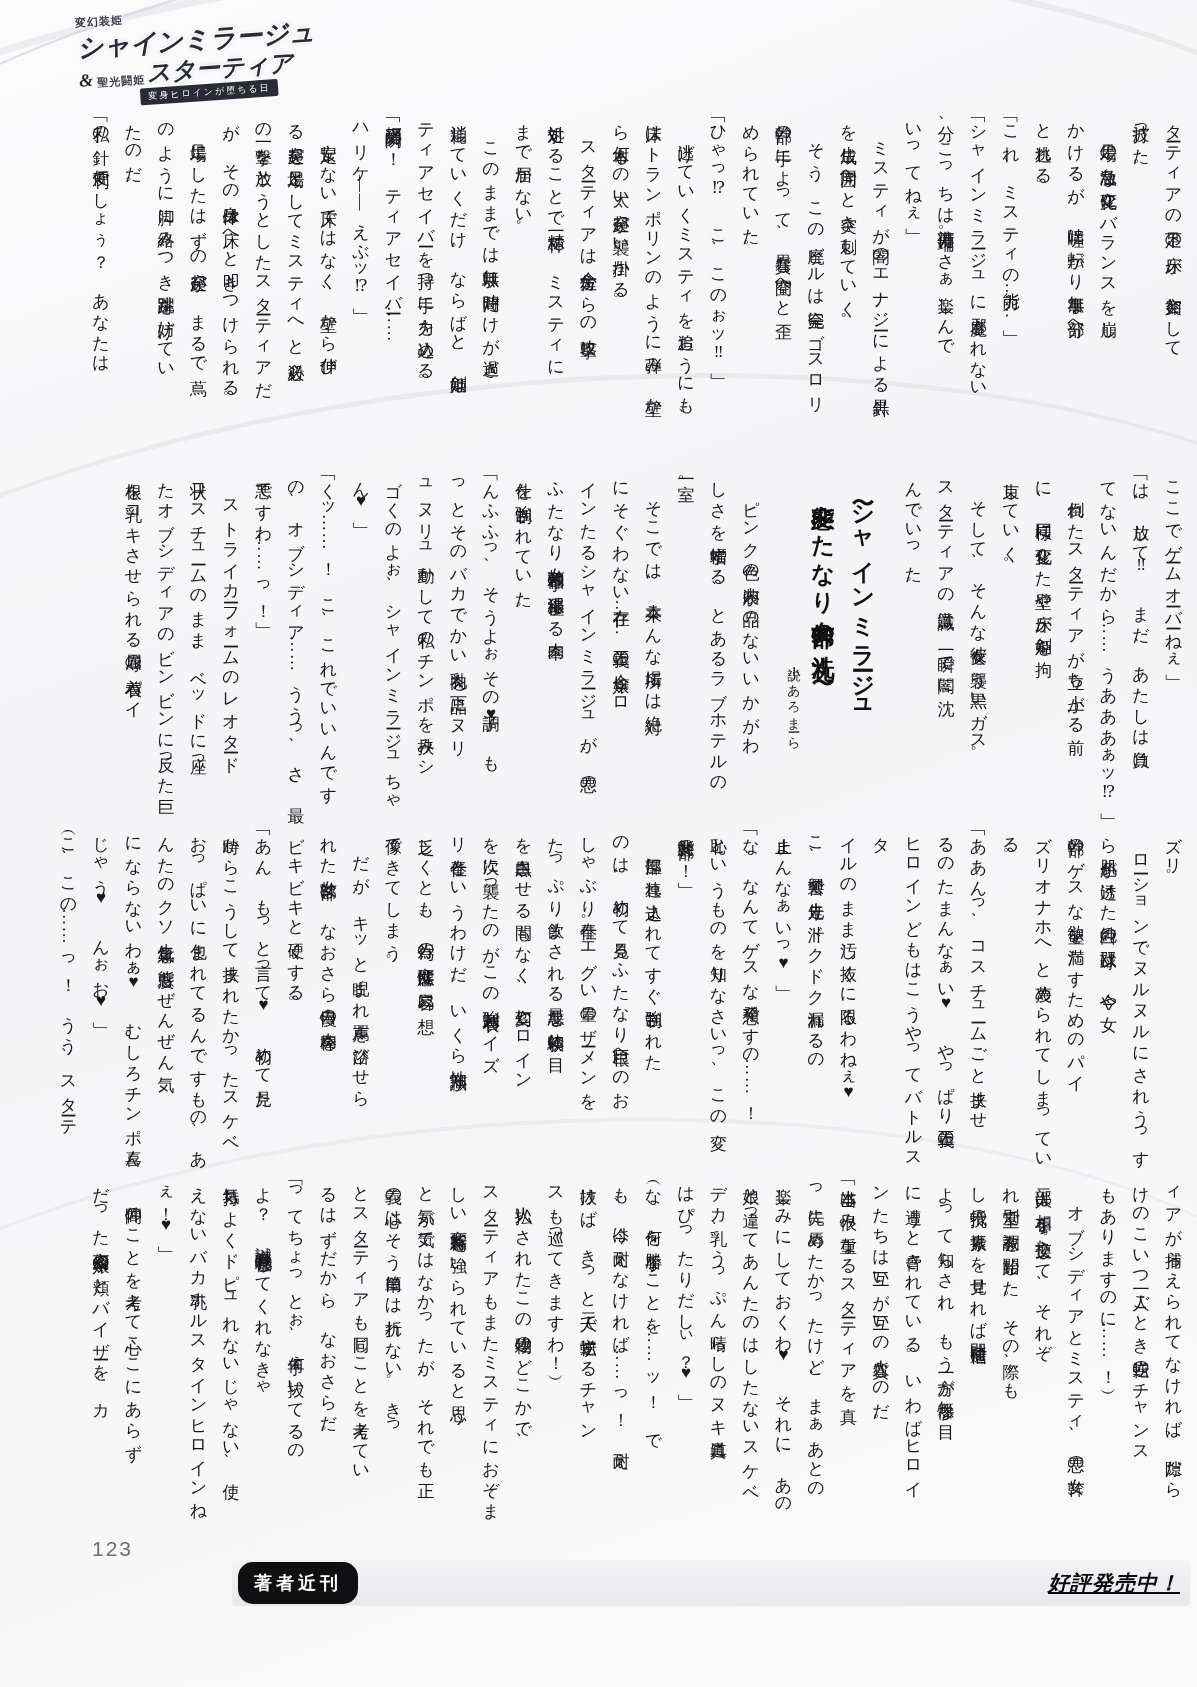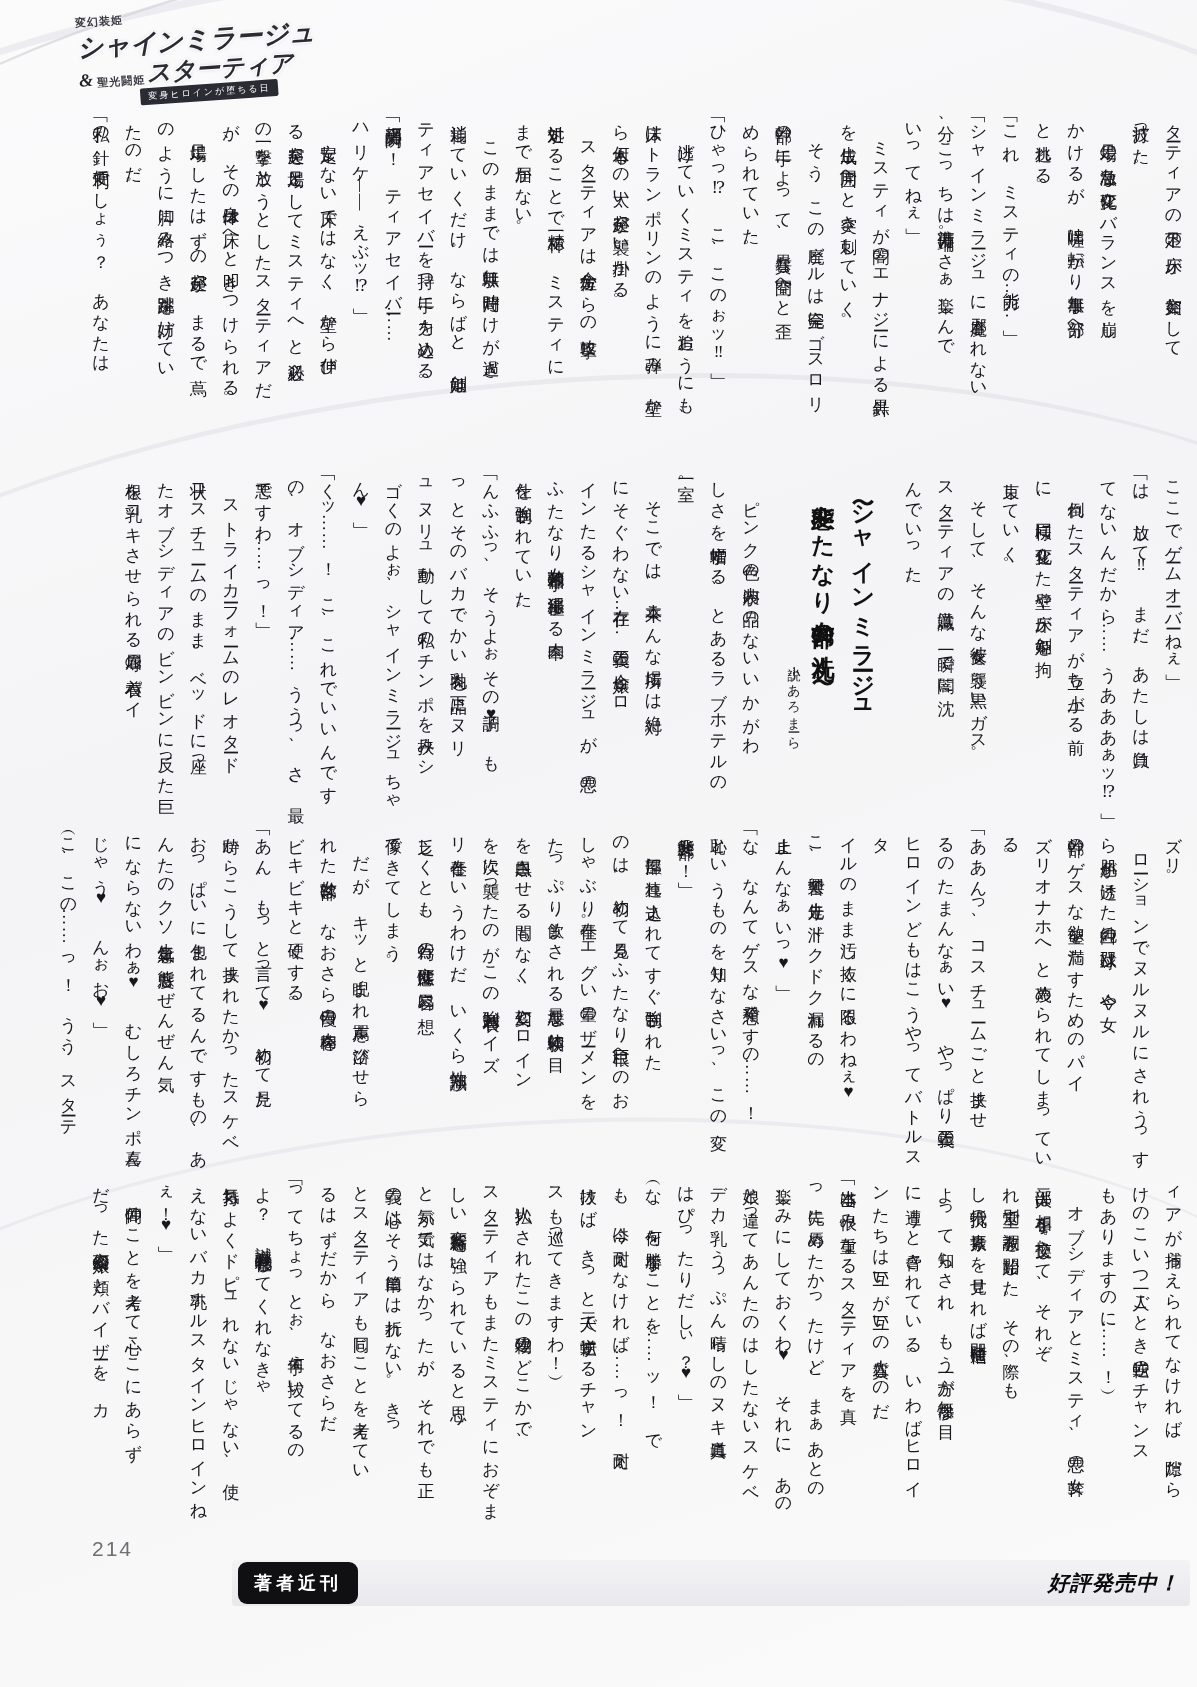--- a/index.html
+++ b/index.html
@@ -50,27 +50,27 @@
         font-family:"Liberation Sans","DejaVu Sans",sans-serif;font-size:9px;
         letter-spacing:2px;padding:2px 8px;border-radius:2px;margin-left:60px;margin-top:2px;}
 
   
   #page-number{position:absolute;left:92px;top:1537px;font-size:21px;color:#6f6f74;
         font-family:"Liberation Sans","DejaVu Sans",sans-serif;letter-spacing:2px;}
   #footer-bar{position:absolute;left:232px;top:1560px;width:958px;height:46px;
         display:flex;align-items:center;background:linear-gradient(#f3f3f5,#e9e9ed);
         border-radius:4px;}
   #footer-label{background:#101013;color:#fff;font-weight:bold;font-size:18px;
-        letter-spacing:4px;padding:9px 16px;border-radius:9px;margin-left:6px;
+        letter-spacing:4px;padding:9px 16px;border-radius:15px;margin-left:6px;
         font-family:"Liberation Sans","DejaVu Sans",sans-serif;}
   #footer-title{font-size:16px;font-weight:bold;color:#1a1a1e;margin-left:14px;
         letter-spacing:.5px;}
   #footer-promo{margin-left:auto;margin-right:10px;font-size:21px;font-weight:bold;
         font-style:italic;color:#0c0c0f;letter-spacing:1px;
-        font-family:"Liberation Sans","DejaVu Sans",sans-serif;}
+        font-family:"Liberation Sans","DejaVu Sans",sans-serif;text-decoration:underline;}
 </style>
 </head>
 <body>
 
 <div id="page">
 
   <div class="swoosh sw1"></div>
   <div class="swoosh sw2"></div>
   <div class="swoosh sw3"></div>
   <div class="swoosh sw4"></div>
@@ -221,20 +221,20 @@
 とスターティアも同じことを考えてい
 るはずだから、なおさらだ。
 「ってちょっとぉ、何手ぇ抜いてるの
 よ？　誠心誠意乳奉仕してくれなきゃ
 気持ちよくドピュれないじゃない、使
 えないバカ乳ホルスタインヒロインね
 ぇ！♥」
 　仲間のことを考えて心ここにあらず
 だった変幻令嬢の頬とバイザーを、カ</div>
 
-  <div id="page-number">214</div>
+  <div id="page-number">123</div>
 
   <div id="footer-bar">
     <span id="footer-label">著者近刊</span>
     <span id="footer-promo">好評発売中！</span>
   </div>
 
 </div>
 
 </body></html>

